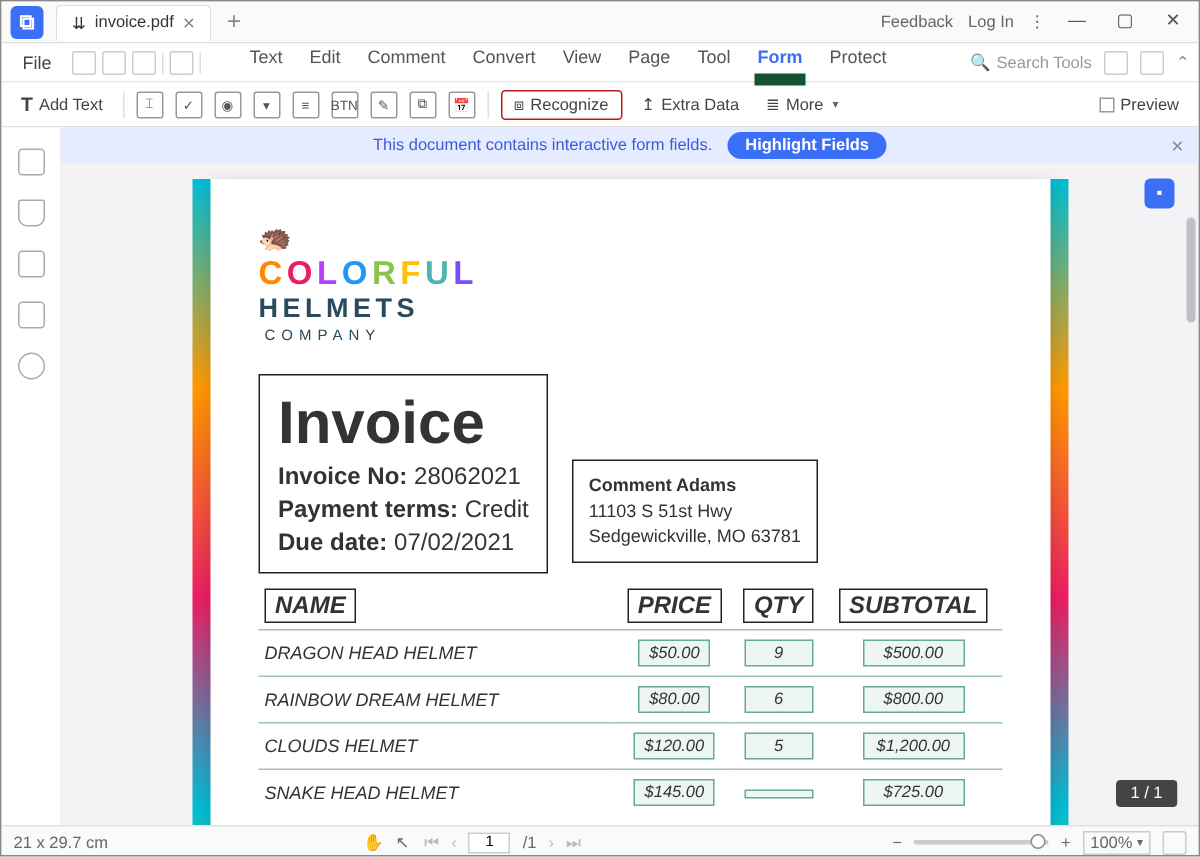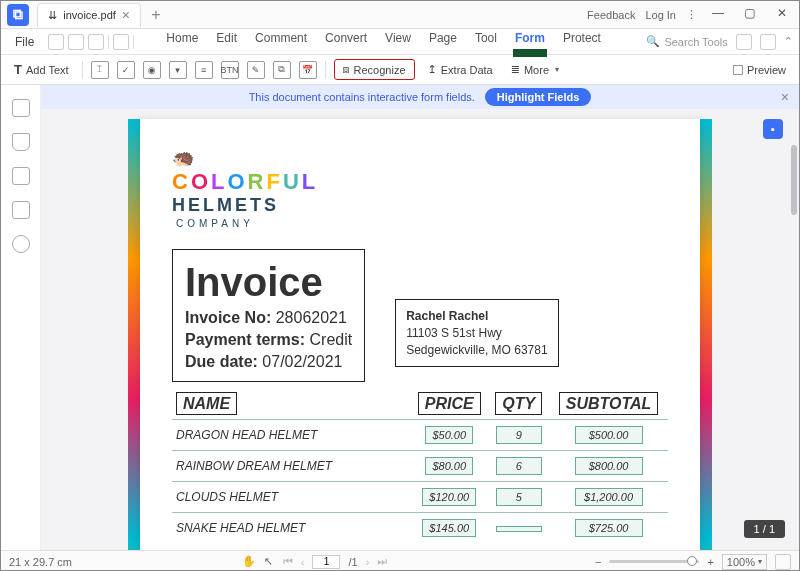--- a/index.html
+++ b/index.html
@@ -48,21 +48,21 @@
 .edge-left, .edge-right { width: 14px; min-height: 700px; background: linear-gradient(180deg,#00bcd4,#ff9800,#e91e63,#00bcd4,#ffc107,#3f51b5); }
 .edge-left { margin-right: -2px; }
 .edge-right { margin-left: -2px; }
 .logo { margin-bottom: 20px; }
 .logo-mark { font-size: 18px; color: #222; }
 .logo-word { font-size: 22px; font-weight: 800; letter-spacing: 3px; }
 .logo-word .c1{color:#ff8800}.logo-word .c2{color:#e91e63}.logo-word .c3{color:#b53eff}.logo-word .c4{color:#2196f3}.logo-word .c5{color:#8bc34a}.logo-word .c6{color:#ffc107}.logo-word .c7{color:#4db6ac}.logo-word .c8{color:#7c4dff}
 .logo-sub { font-size: 18px; font-weight: 800; letter-spacing: 3px; color: #294a5f; }
 .logo-co { font-size: 10px; letter-spacing: 4px; color: #294a5f; margin-left: 4px; margin-top: 2px; }
 
-.inv-row { display: flex; gap: 30px; align-items: flex-start; margin-top: 20px; }
+.inv-row { display: flex; gap: 16px; align-items: center; margin-top: 20px; }
 .inv-box { border: 1px solid #222; padding: 10px 12px; }
 .inv-title { font-size: 40px; font-weight: 900; letter-spacing: 0; }
 .inv-meta { font-size: 16px; margin-top: 4px; }
 .inv-meta b { font-weight: 700; }
 .cust-box { border: 1px solid #222; padding: 8px 10px; font-size: 12px; line-height: 1.4; margin-top: 50px; }
 
 .tbl { width: 100%; margin-top: 9px; border-collapse: collapse; font-size: 12px; font-style: italic; }
 .tbl th { text-align: left; font-weight: 900; font-size: 16px; padding: 4px 4px 6px 4px; }
 .tbl th.name { width: 48%; }
 .tbl th.price,.tbl th.qty,.tbl th.sub { text-align: center; }
@@ -111,21 +111,21 @@
   <div class="menu-file">File</div>
   <div class="qat">
     <span></span>
     <span></span>
     <span></span>
     <span class="sep"></span>
     <span></span>
     <span class="sep"></span>
   </div>
   <div class="menutabs" id="menutabs">
-      <div class="menutab">Home</div>
+      <div class="menutab">Text</div>
       <div class="menutab">Edit</div>
       <div class="menutab">Comment</div>
       <div class="menutab">Convert</div>
       <div class="menutab">View</div>
       <div class="menutab">Page</div>
       <div class="menutab">Tool</div>
       <div class="menutab active">Form</div>
       <div class="menutab">Protect</div>
     </div>
   <div class="menubar-right">
@@ -204,21 +204,21 @@
         </div>
 
         <div class="inv-row">
           <div class="inv-box">
             <div class="inv-title">Invoice</div>
             <div class="inv-meta"><b>Invoice No:</b> <span>28062021</span></div>
             <div class="inv-meta"><b>Payment terms:</b> <span>Credit</span></div>
             <div class="inv-meta"><b>Due date:</b> <span>07/02/2021</span></div>
           </div>
           <div class="cust-box">
-            <div style="font-weight:700">Rachel Rachel</div>
+            <div style="font-weight:700">Comment Adams</div>
             <div>11103 S 51st Hwy</div>
             <div>Sedgewickville, MO 63781</div>
           </div>
         </div>
 
         <table class="tbl">
           <thead>
               <tr>
             <th class="name"><span>NAME</span></th>
             <th class="price"><span>PRICE</span></th>

